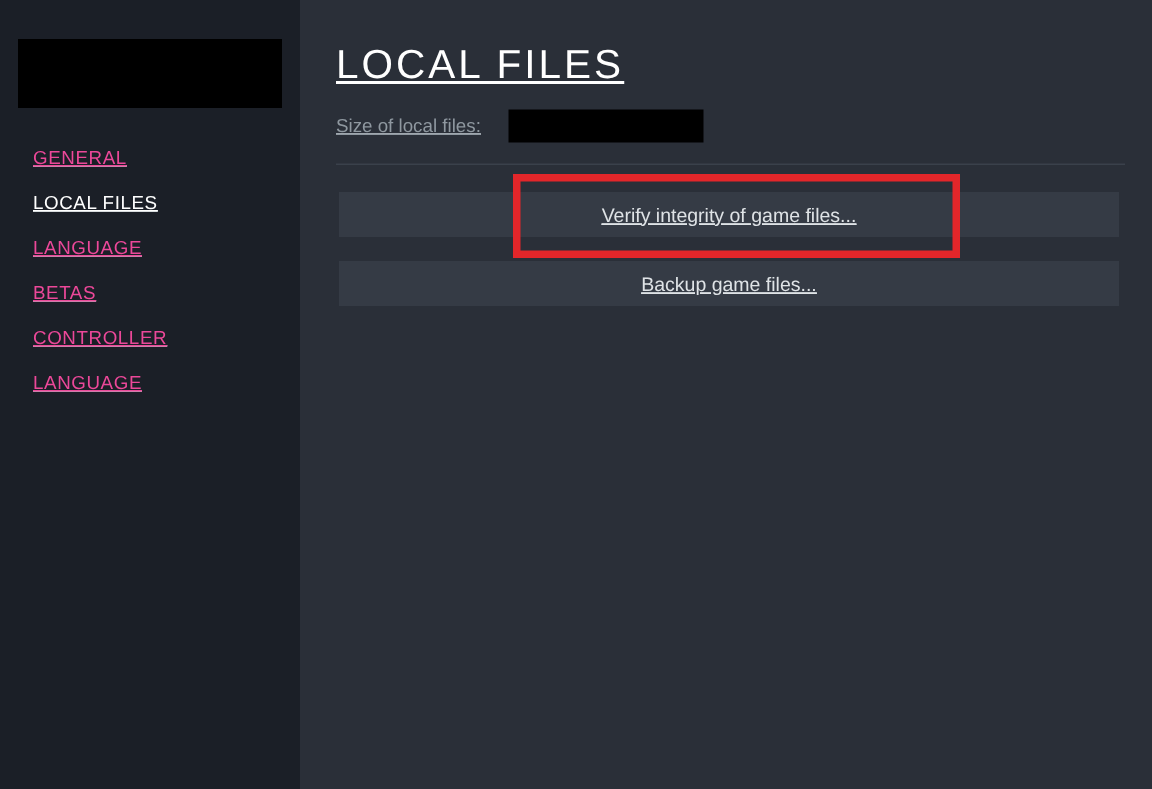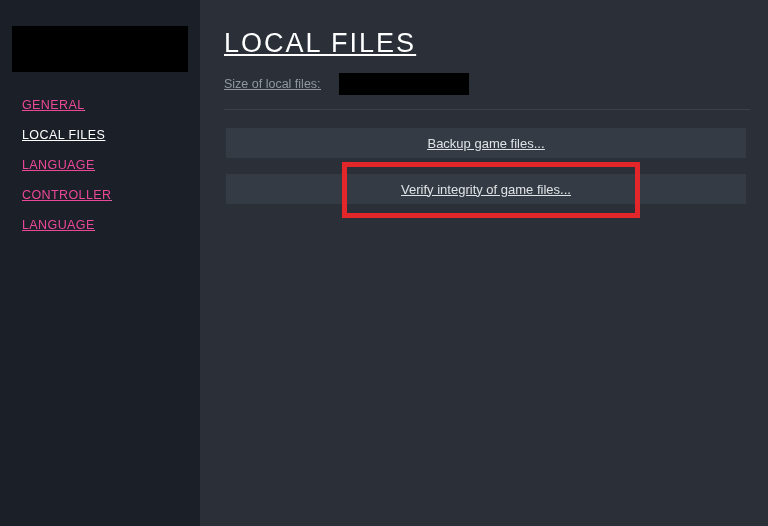--- a/index.html
+++ b/index.html
@@ -103,37 +103,38 @@
 </style>
 </head>
 <body>
 
 <div class="sidebar">
   <div class="game-title-box"></div>
   <ul class="nav-list">
     <li class="nav-item">GENERAL</li>
     <li class="nav-item active">LOCAL FILES</li>
     <li class="nav-item">LANGUAGE</li>
+    <li class="nav-item">BETAS</li>
     <li class="nav-item">CONTROLLER</li>
     <li class="nav-item">LANGUAGE</li>
   </ul>
 </div>
 
 <div class="main">
   <h1 class="page-title">LOCAL FILES</h1>
 
   <div class="size-row">
     <span class="size-label">Size of local files:</span>
     <div class="size-value-box"></div>
     <div class="size-spacer"></div>
   </div>
 
   <hr class="divider">
 
-  <div class="wide-btn-row">
-    <div class="wide-btn">Backup game files...</div>
-  </div>
-
   <div class="wide-btn-row" style="position:relative;">
     <div class="wide-btn">Verify integrity of game files...</div>
     <div class="highlight-box highlight-verify"></div>
   </div>
+
+  <div class="wide-btn-row">
+    <div class="wide-btn">Backup game files...</div>
+  </div>
 </div>
 
 </body></html>

